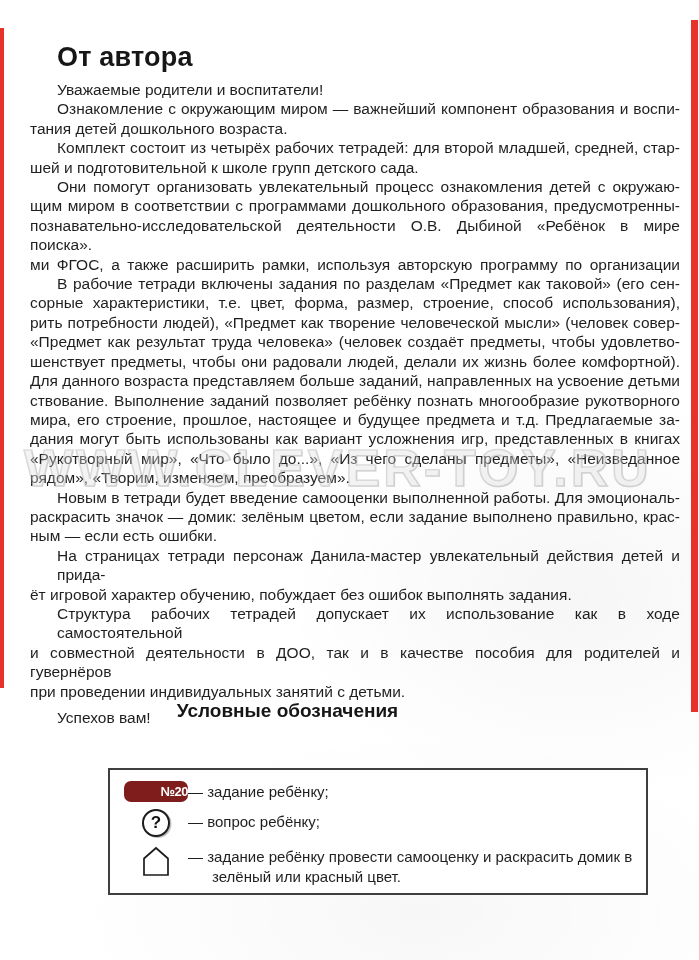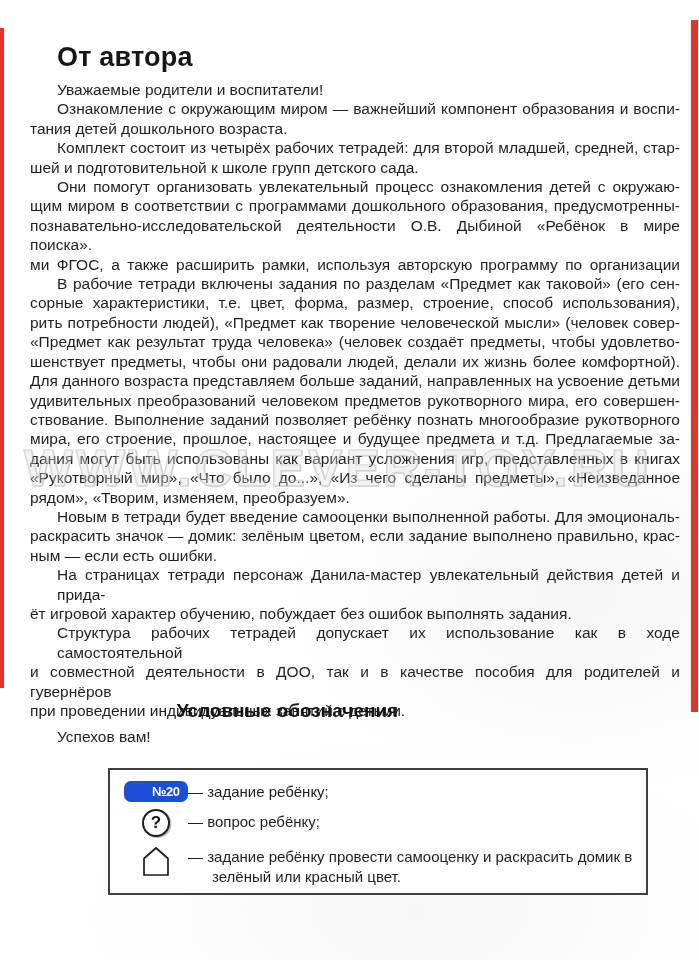--- a/index.html
+++ b/index.html
@@ -91,27 +91,27 @@
     line-height: 20px;
     padding-top: 1px;
     padding-left: 24px;
     text-indent: -24px;
     max-width: 452px;
   }
   .row-2 .legend-icon-cell { margin-top: -2px; }
 
   .num-badge {
     display: inline-block;
-    background: #1d4ed8;
+    background: #7f1d1d;
     color: #ffffff;
     font-weight: bold;
     font-size: 13px;
     line-height: 21px;
     width: 38px;
-    text-align: left;
+    text-align: right;
     border-radius: 7px;
     letter-spacing: -0.5px;
     padding-left: 28px;
   }
   .q-circle {
     display: inline-flex;
     justify-content: center;
     align-items: center;
     width: 24px; height: 24px;
     border: 2px solid #1c1c1c;
@@ -152,21 +152,20 @@
         <div class="line last">познавательно-исследовательской деятельности О.В. Дыбиной «Ребёнок в мире поиска».</div>
         <div class="line">ми ФГОС, а также расширить рамки, используя авторскую программу по организации</div>
       </div>
       <div class="para">
         <div class="line first">В рабочие тетради включены задания по разделам «Предмет как таковой» (его сен-</div>
         <div class="line">сорные характеристики, т.е. цвет, форма, размер, строение, способ использования),</div>
         <div class="line">рить потребности людей), «Предмет как творение человеческой мысли» (человек совер-</div>
         <div class="line">«Предмет как результат труда человека» (человек создаёт предметы, чтобы удовлетво-</div>
         <div class="line">шенствует предметы, чтобы они радовали людей, делали их жизнь более комфортной).</div>
         <div class="line">Для данного возраста представляем больше заданий, направленных на усвоение детьми</div>
-        <div class="line">удивительных преобразований человеком предметов рукотворного мира, его совершен-</div>
         <div class="line">ствование. Выполнение заданий позволяет ребёнку познать многообразие рукотворного</div>
         <div class="line">мира, его строение, прошлое, настоящее и будущее предмета и т.д. Предлагаемые за-</div>
         <div class="line">дания могут быть использованы как вариант усложнения игр, представленных в книгах</div>
         <div class="line">«Рукотворный мир», «Что было до...», «Из чего сделаны предметы», «Неизведанное</div>
         <div class="line last">рядом», «Творим, изменяем, преобразуем».</div>
       </div>
       <div class="para">
         <div class="line first">Новым в тетради будет введение самооценки выполненной работы. Для эмоциональ-</div>
         <div class="line">раскрасить значок — домик: зелёным цветом, если задание выполнено правильно, крас-</div>
         <div class="line last">ным — если есть ошибки.</div>

